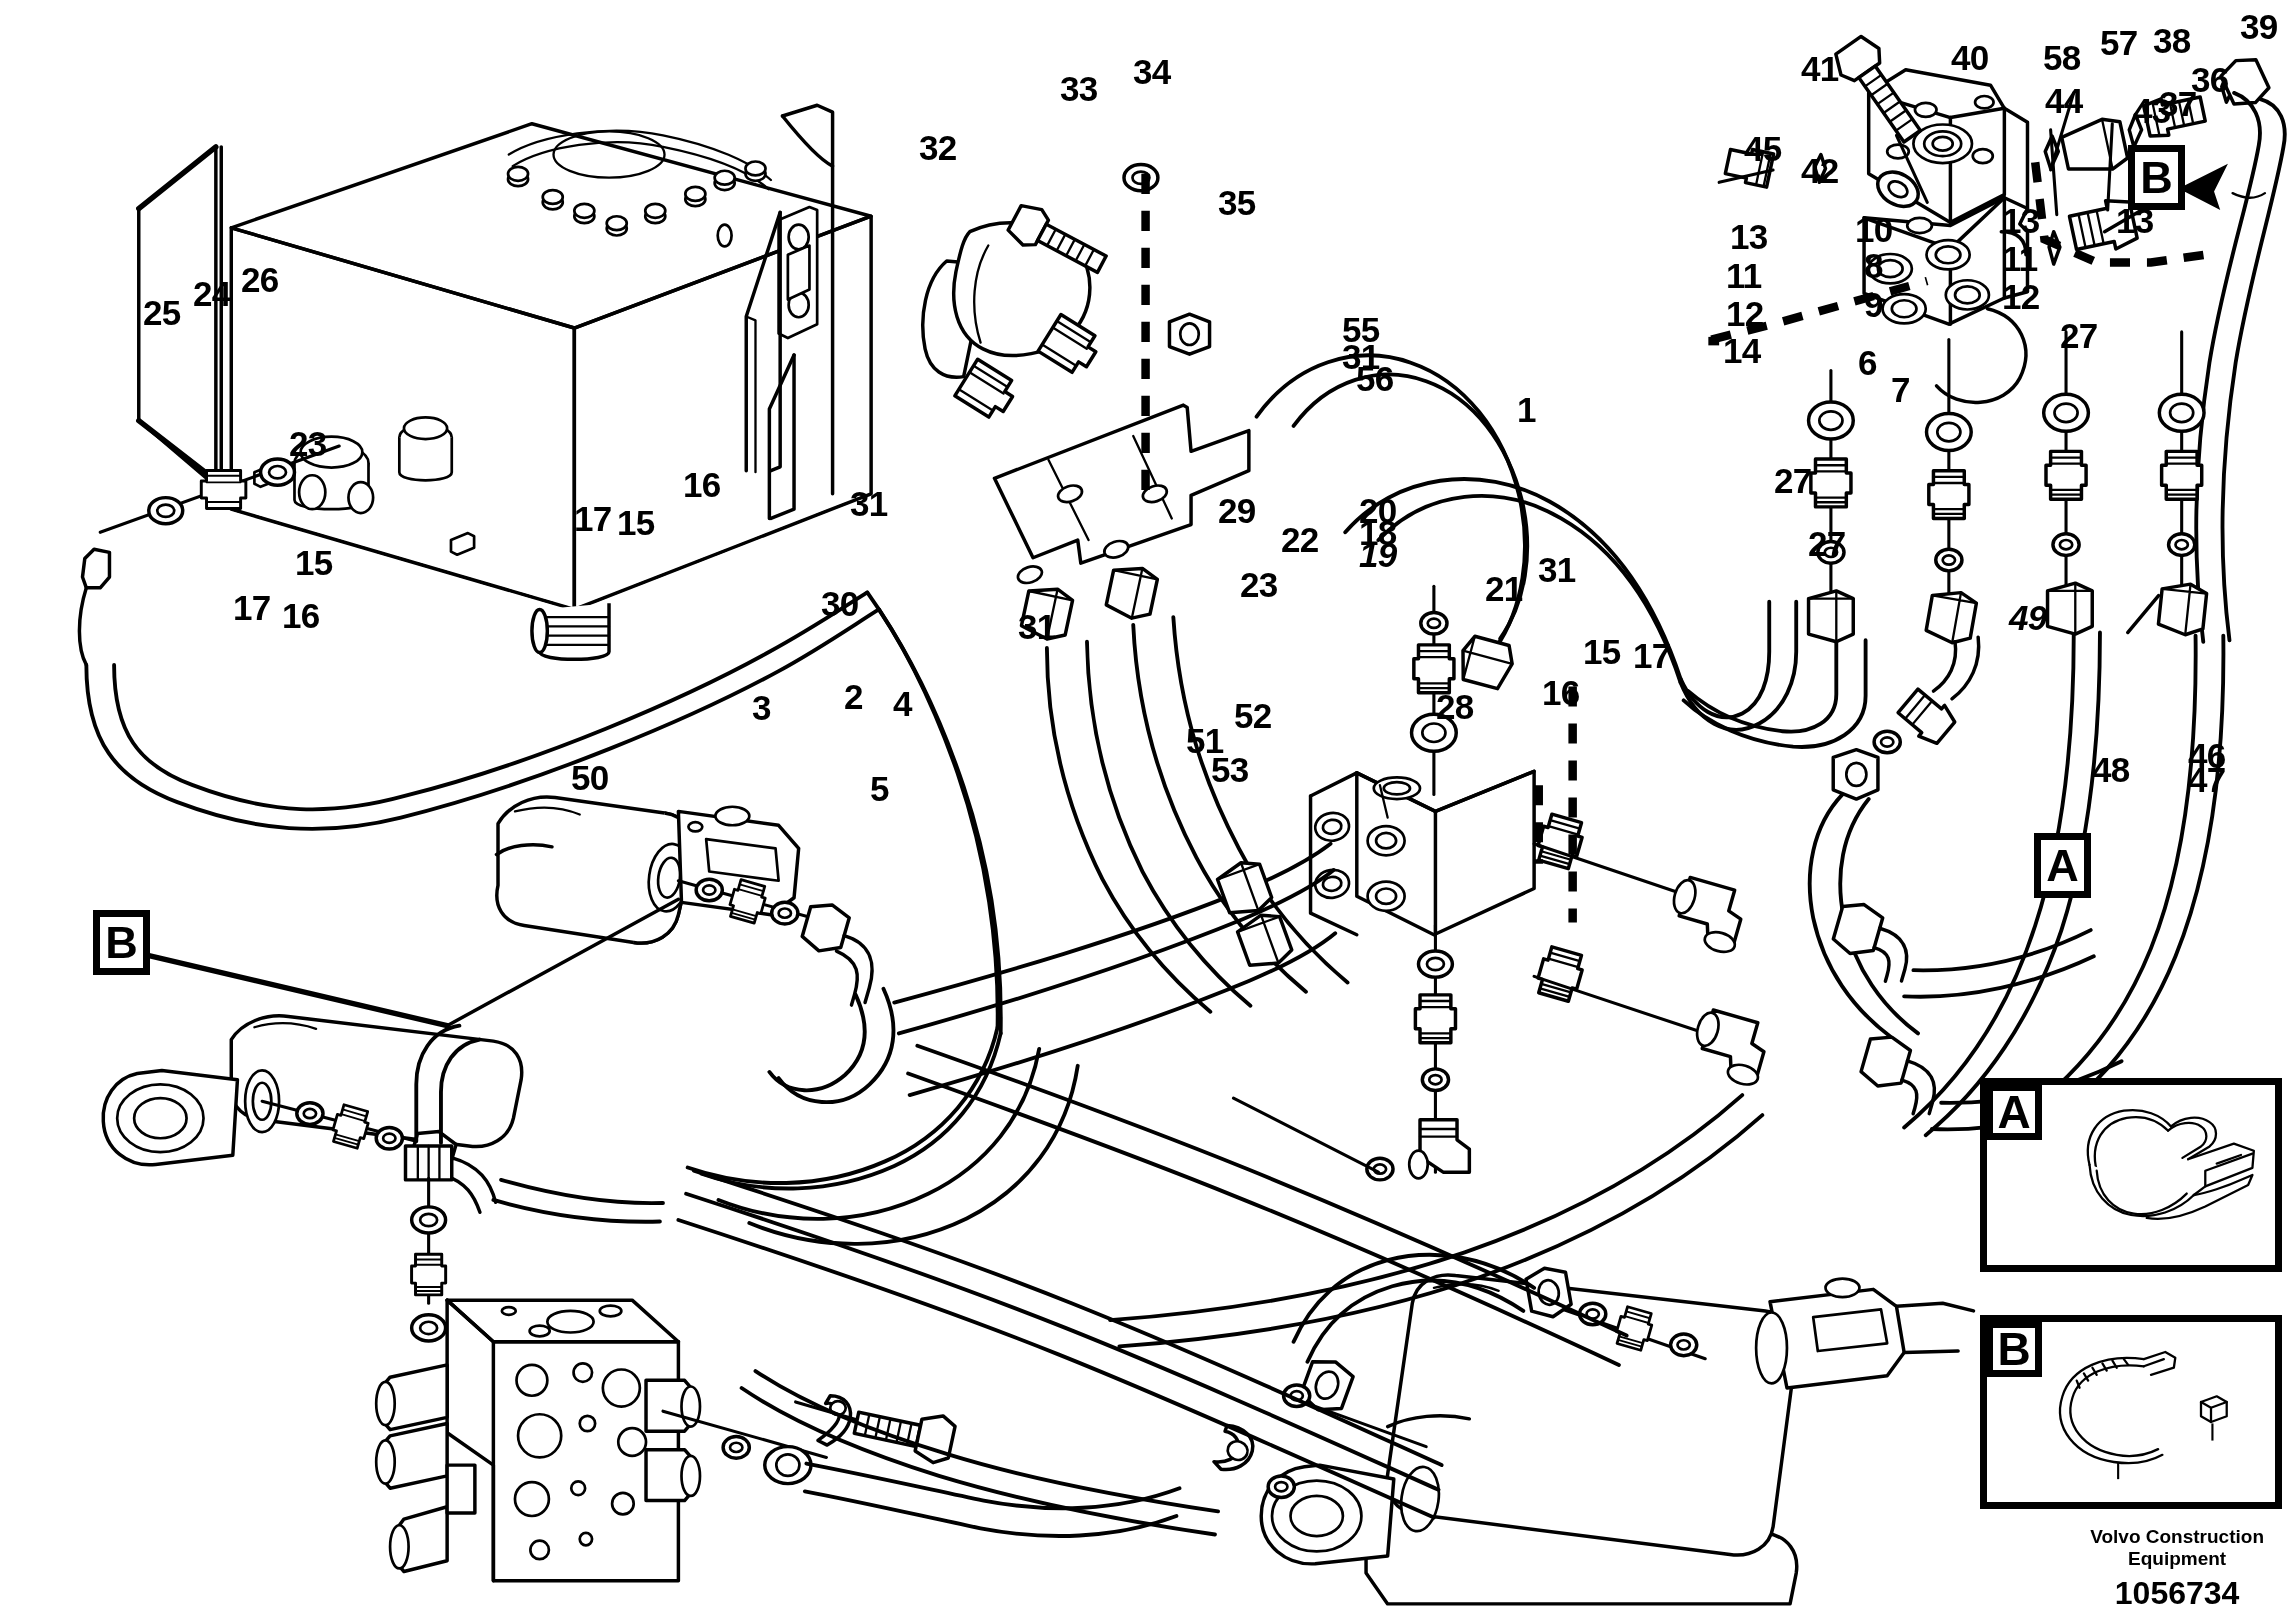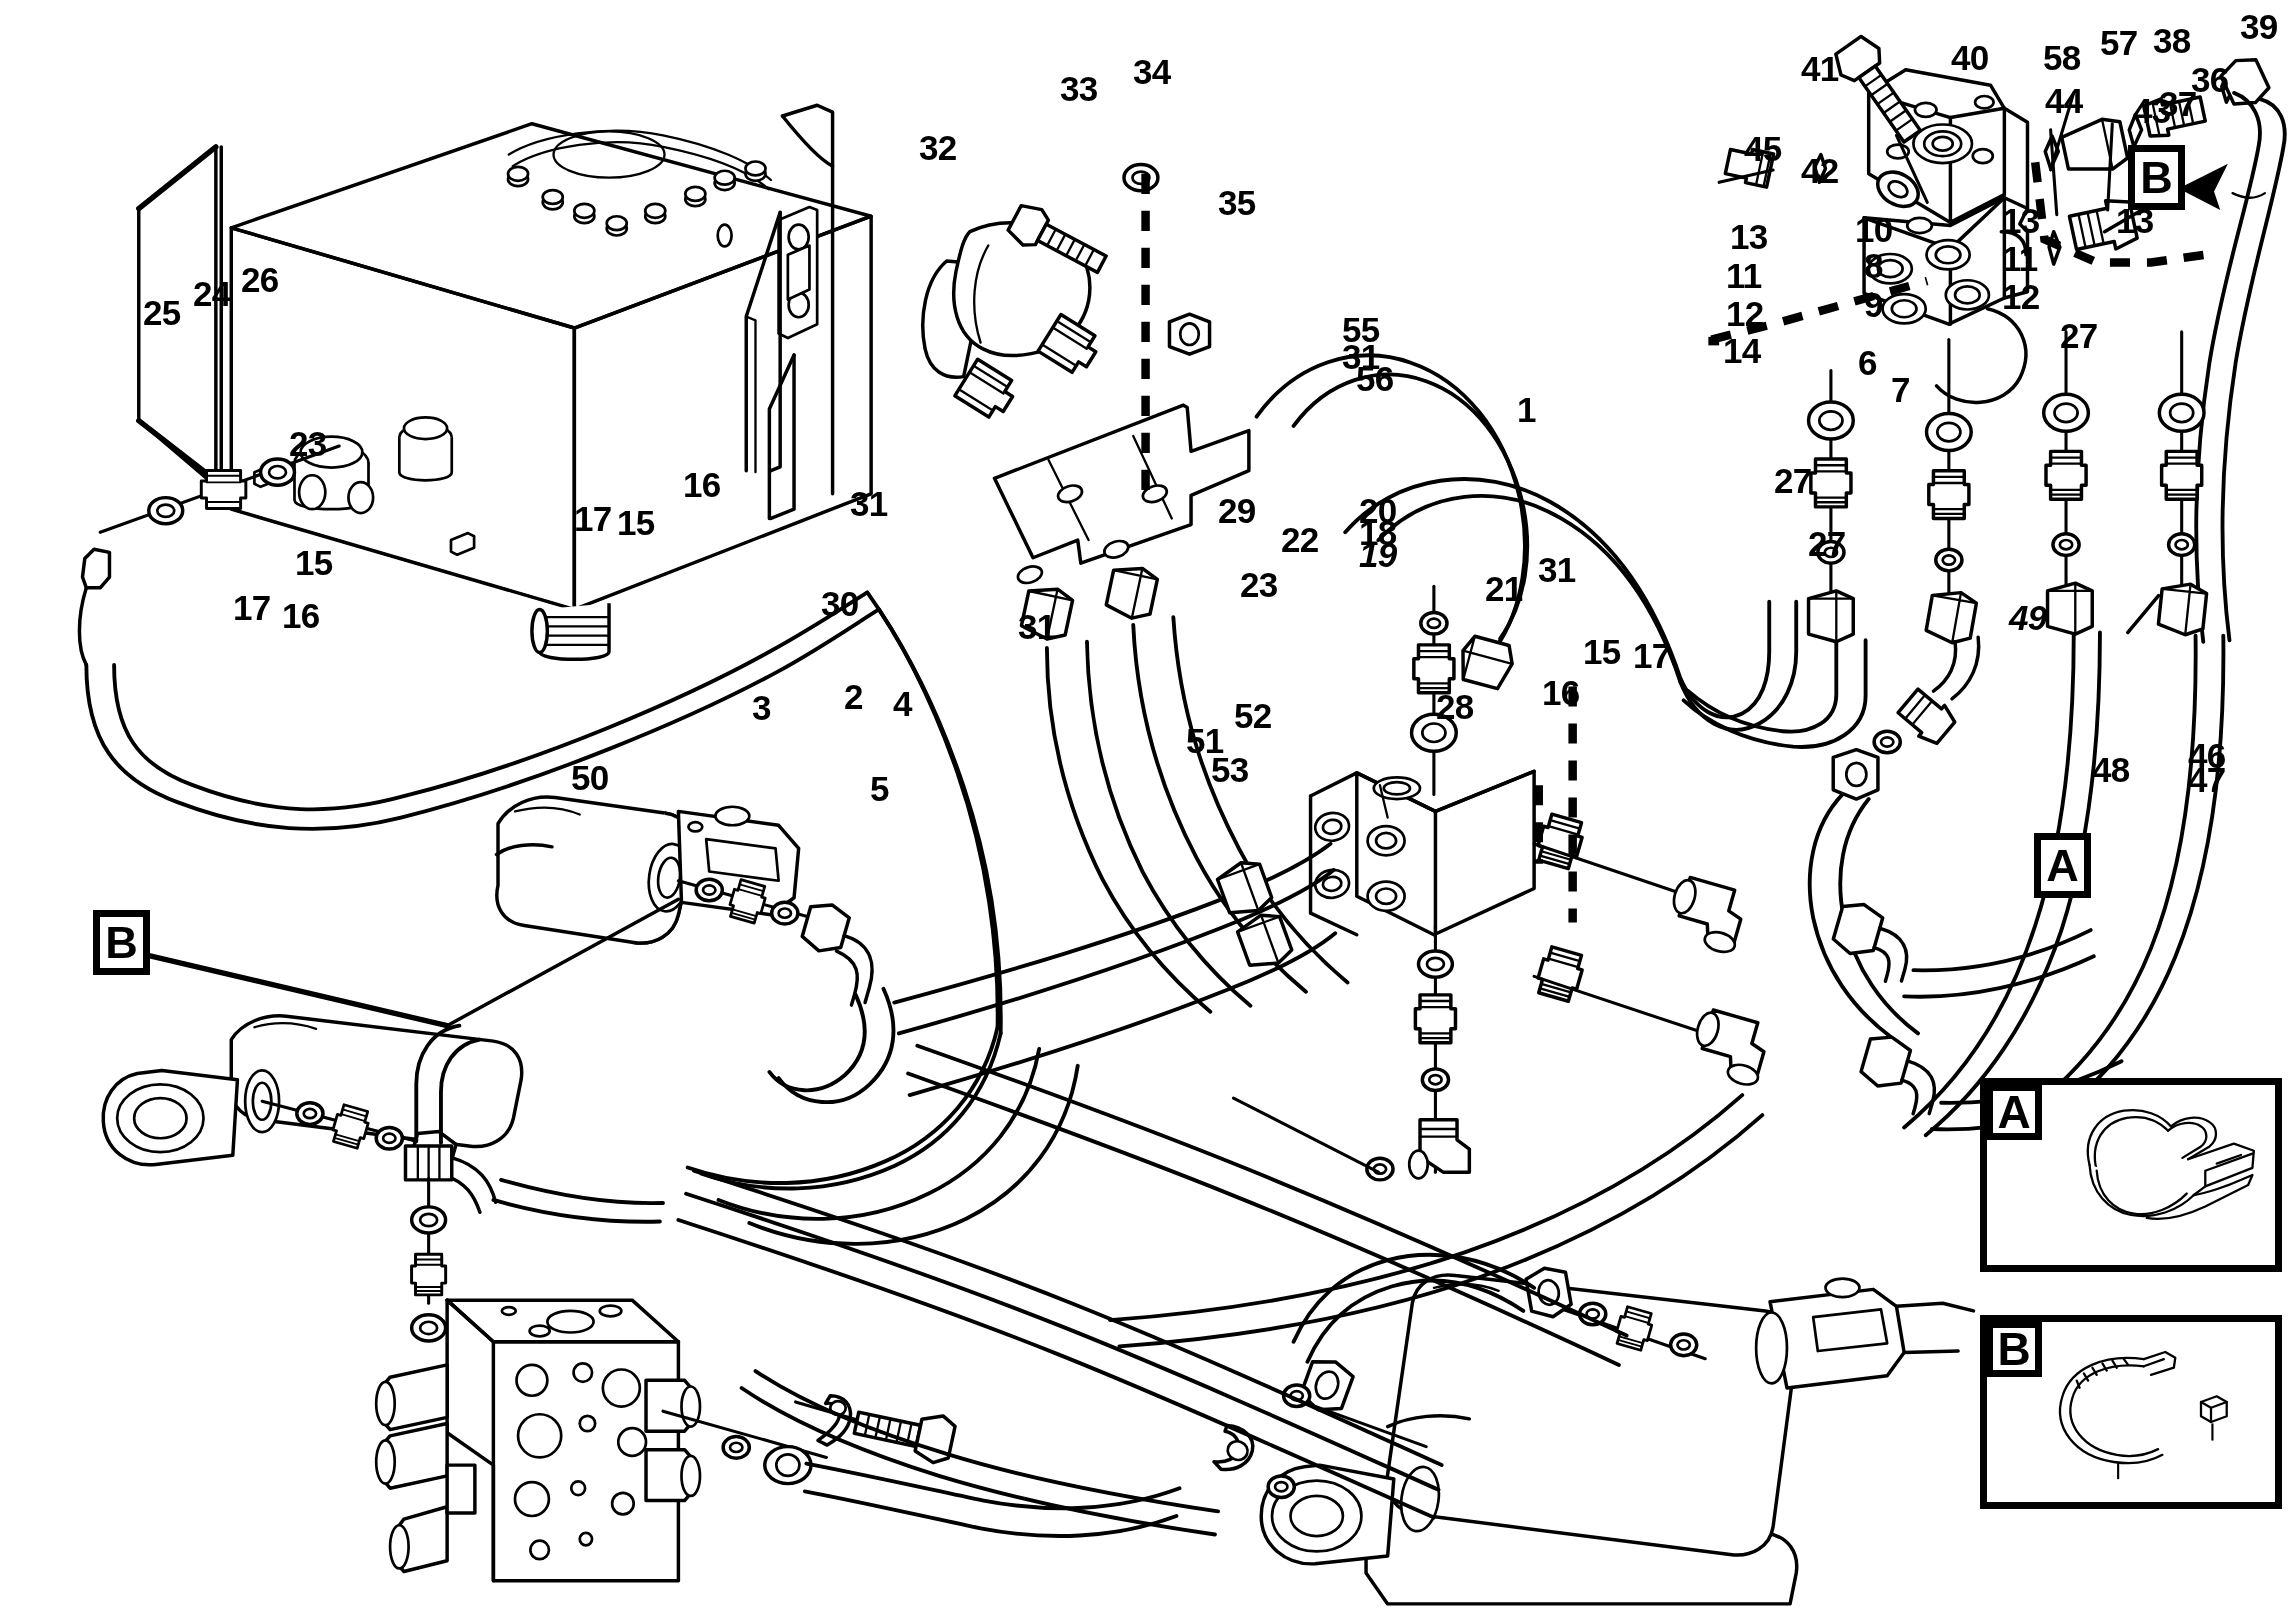--- a/index.html
+++ b/index.html
@@ -825,15 +825,20 @@
       </g>
     </svg>
   </div>
   <div id="detail-labels">
       <div class="num" style="left: 2009px; top: 600px; font-style: italic;">49</div>
       <div class="num" style="left: 2092px; top: 752px;">48</div>
       <div class="num" style="left: 2188px; top: 738px;">46</div>
       <div class="num" style="left: 2188px; top: 762px;">47</div>
     </div>
 
+  <div id="footer">
+    <div class="brand">Volvo Construction</div>
+    <div class="brand">Equipment</div>
+    <div class="partno">1056734</div>
+  </div>
 
 </div>
 
 
 </body></html>

